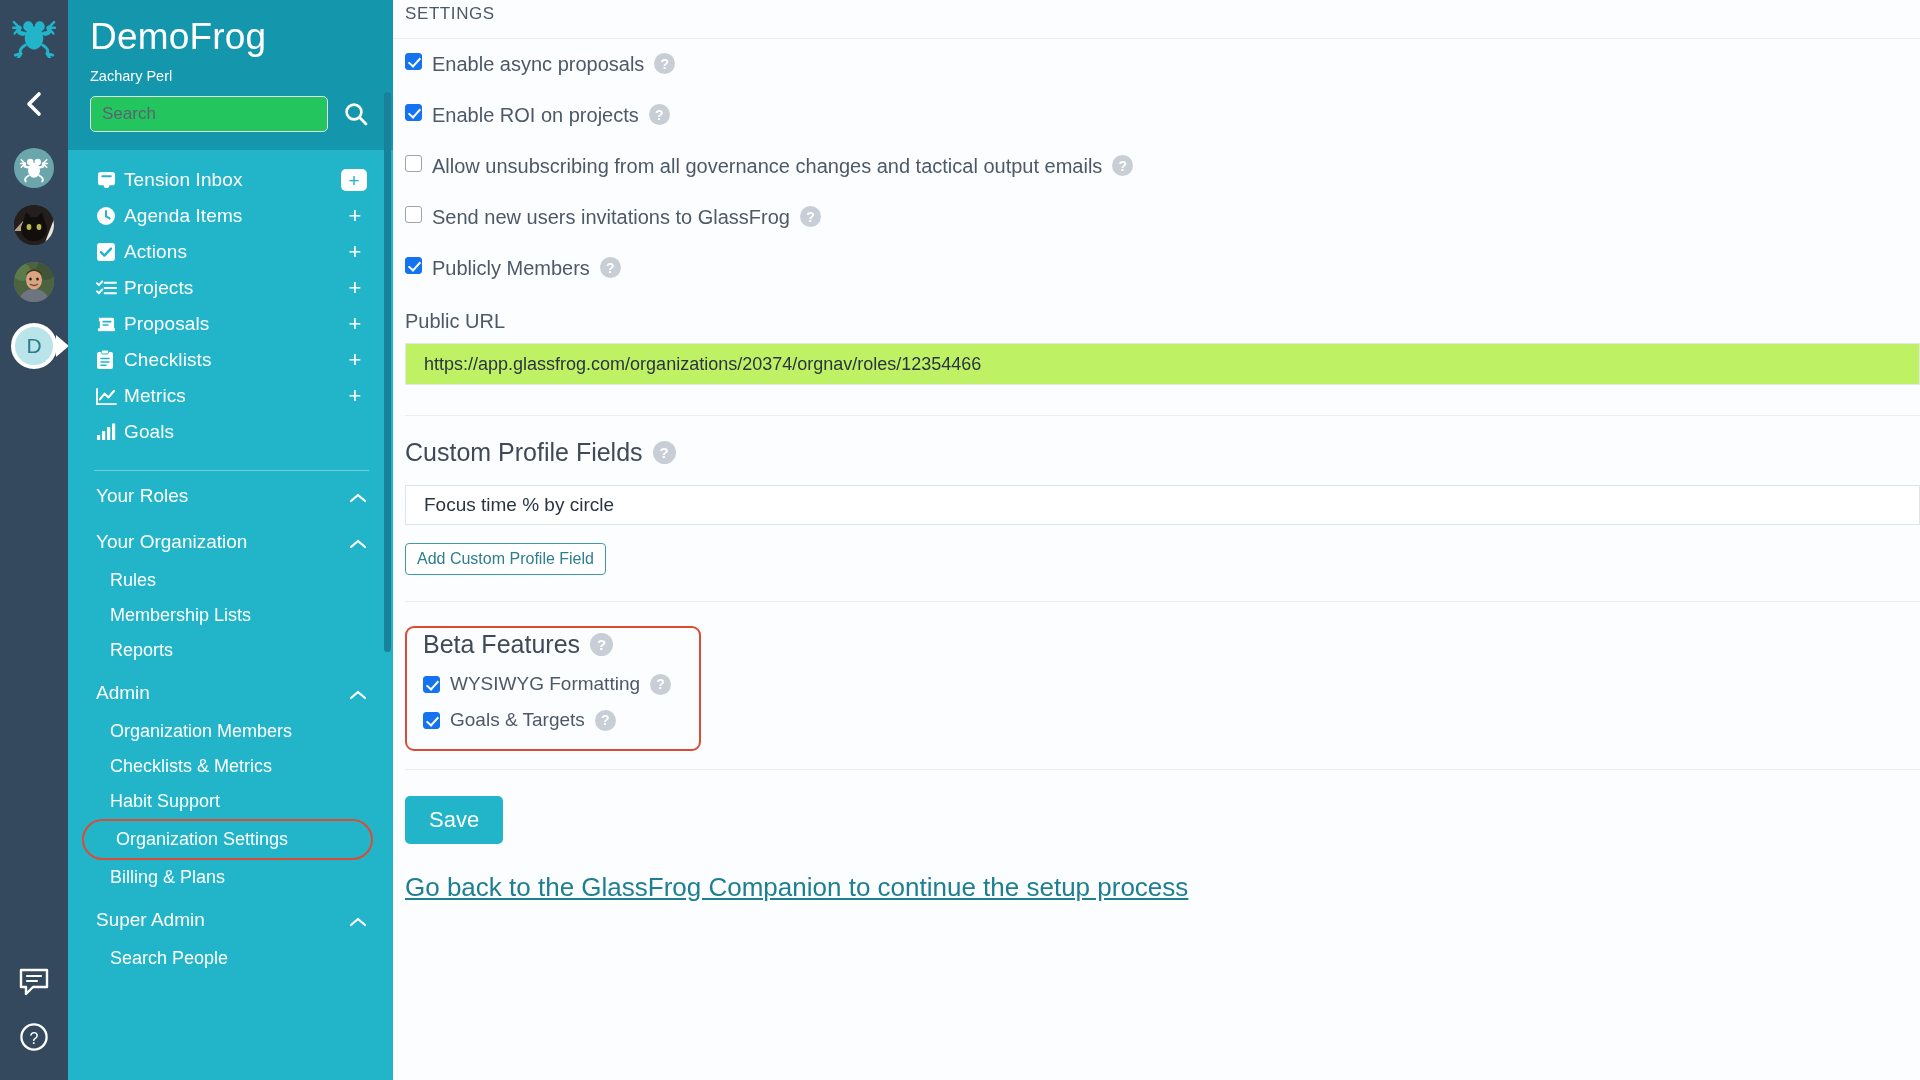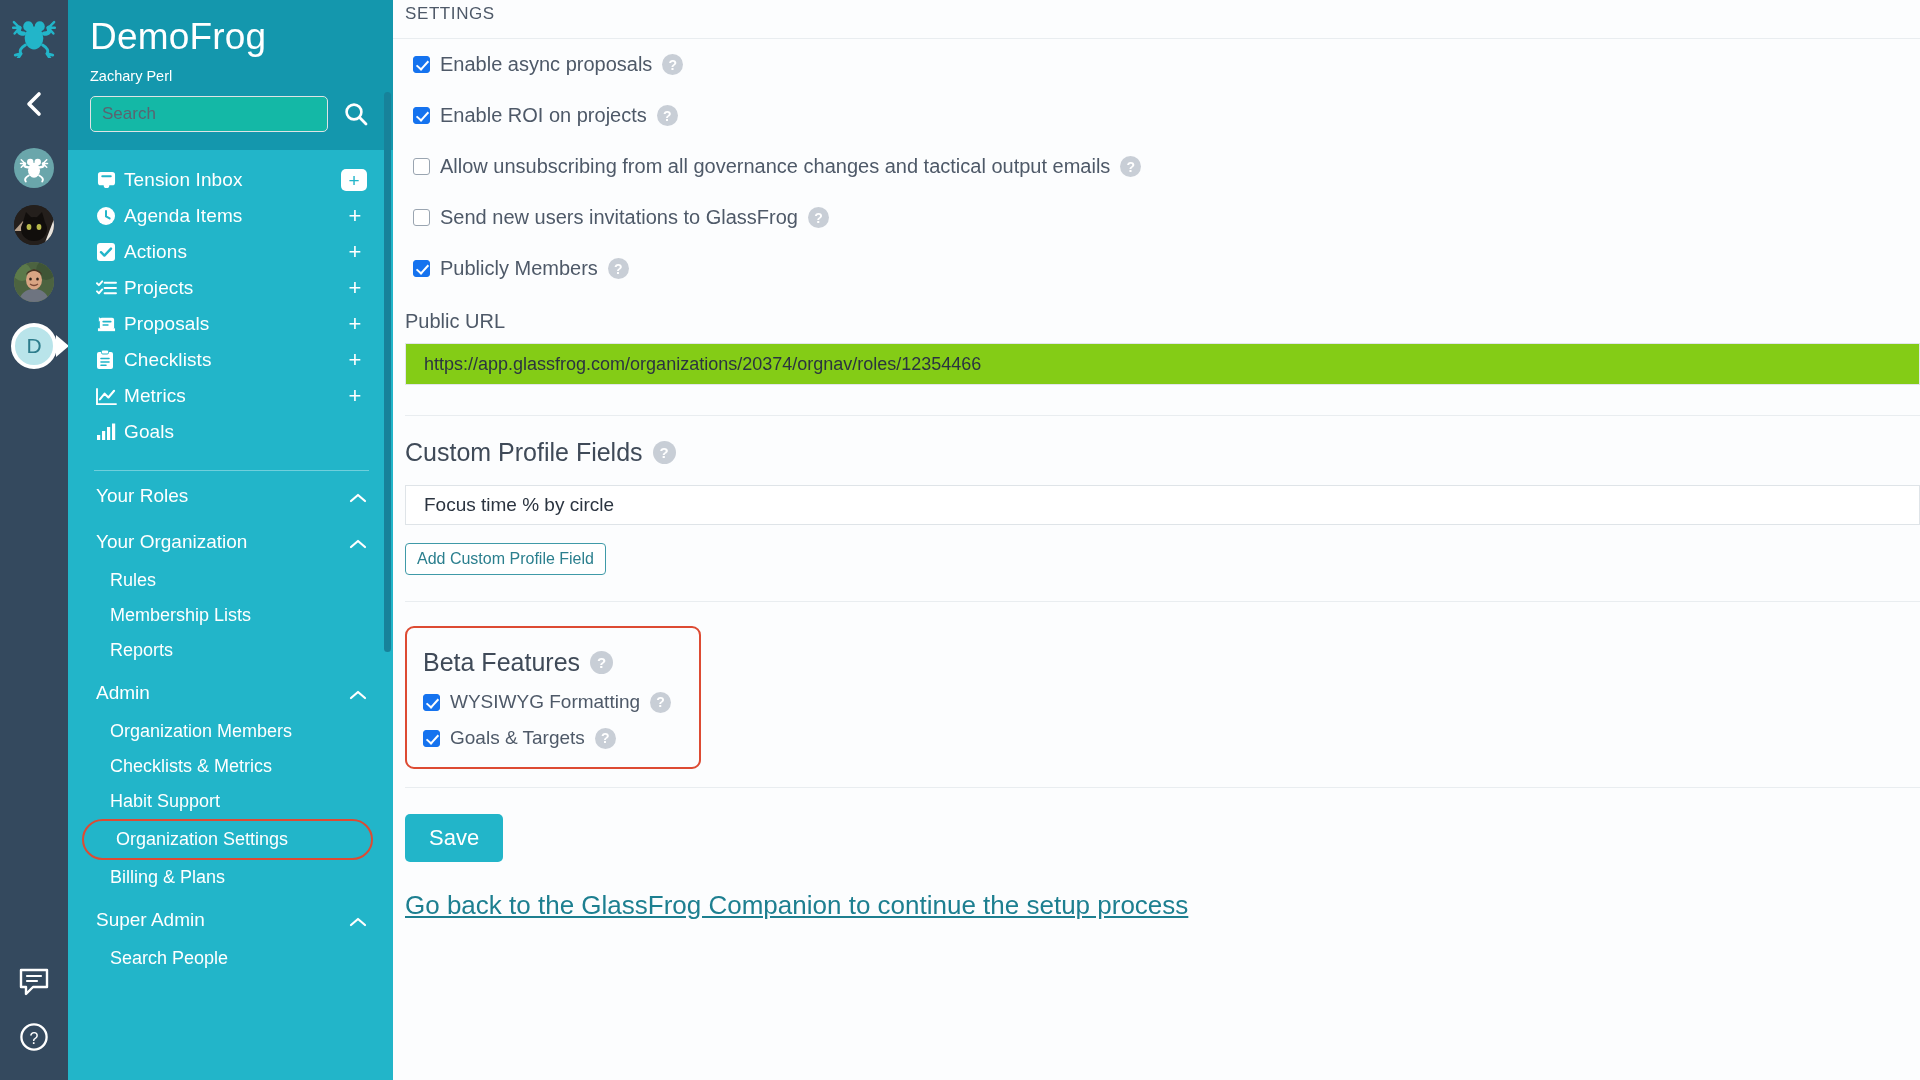--- a/index.html
+++ b/index.html
@@ -56,21 +56,21 @@
     background: #22b5c9;
     position: relative;
     overflow: hidden;
   }
   .sidebar-head { background: #1497ad; padding: 16px 22px 18px 22px; }
   .org-name { color: #ffffff; font-size: 37px; font-weight: 400; letter-spacing: .2px; }
   .user-name { color: #ffffff; font-size: 14.5px; margin-top: 10px; font-weight: 400; }
   .search-row { display: flex; align-items: center; margin-top: 12px; gap: 14px; }
   .search-box {
     flex: 1 1 auto;
-    background: #14b8a6; border: 1px solid #dfe3e5; border-radius: 5px;
+    background: #22c55e; border: 1px solid #dfe3e5; border-radius: 5px;
     height: 36px; display: flex; align-items: center; padding: 0 11px;
   }
   .search-box input {
     border: none; outline: none; background: transparent;
     font-family: "Liberation Sans", sans-serif; font-size: 17px; color: #4a5568;
     width: 100%;
   }
   .search-box input::placeholder { color: #5a6470; }
   .search-icon-btn { width: 30px; height: 30px; display: flex; align-items: center; justify-content: center; cursor: pointer; }
 
@@ -112,21 +112,21 @@
     overflow: hidden; position: relative;
   }
   .main-inner { padding: 0 0 0 0; }
 
   .settings-title {
     font-size: 17px; color: #4e5968; letter-spacing: .6px;
     padding: 4px 0 14px 12px;
   }
   .hr { height: 1px; background: #e9edf0; }
 
-  .check-row { display: flex; align-items: center; padding: 14px 0 14px 12px; gap: 10px; margin-left: 8px; }
+  .check-row { display: flex; align-items: flex-start; padding: 14px 0 14px 12px; gap: 10px; }
   .cb {
     width: 17px; height: 17px; border-radius: 3px; flex: 0 0 17px;
     border: 1.5px solid #9aa5b1; background: #ffffff; position: relative;
   }
   .cb.on { background: #1573ef; border-color: #1573ef; }
   .cb.on::after {
     content: ""; position: absolute; left: 5px; top: 1px;
     width: 5px; height: 10px; border: solid #ffffff;
     border-width: 0 2.2px 2.2px 0; transform: rotate(42deg);
   }
@@ -134,21 +134,21 @@
   .q {
     width: 21px; height: 21px; border-radius: 50%;
     background: #c8ced6; color: #ffffff; font-size: 14px;
     display: inline-flex; align-items: center; justify-content: center;
     flex: 0 0 21px; font-weight: 700; cursor: pointer;
   }
   .q.lg { width: 23px; height: 23px; font-size: 15px; flex: 0 0 23px; }
 
   .field-label { font-size: 20px; color: #4e5968; padding: 16px 0 10px 12px; }
   .readonly-url {
-    background: #84cc16; border: 1px solid #e2e6ea;
+    background: #bef264; border: 1px solid #e2e6ea;
     height: 42px; display: flex; align-items: center;
     padding: 0 18px; font-size: 18px; color: #2b3440;
     margin-left: 12px;
   }
 
   .section-gap { height: 30px; }
 
   .cpf-title { font-size: 25px; color: #3f4a58; padding: 22px 0 0 12px; display: flex; align-items: center; gap: 10px; }
   .cpf-input {
     margin: 18px 0 0 12px; height: 40px; border: 1px solid #dfe4e8;
@@ -156,21 +156,21 @@
     padding: 0 18px; font-size: 19px; color: #2b3440;
   }
   .btn-outline {
     margin: 18px 0 0 12px; display: inline-block;
     border: 1px solid #3f9aa8; color: #2b7f8e; background: #ffffff;
     border-radius: 4px; padding: 6px 11px; font-size: 16px; cursor: pointer;
   }
 
   .beta-box {
     margin: 24px 0 0 -4px; border: 2.5px solid #dd4b33; border-radius: 9px;
-    padding: 20px 20px 18px 16px; display: inline-block; min-width: 296px;
+    padding: 2px 20px 18px 16px; display: inline-block; min-width: 296px;
   }
   .beta-title { font-size: 25px; color: #3f4a58; display: flex; align-items: center; gap: 10px; }
   .beta-row { display: flex; align-items: center; gap: 10px; margin-top: 14px; }
   .beta-row .check-label { font-size: 19px; }
 
   .btn-save {
     margin: 26px 0 0 12px; background: #22b5c9; color: #ffffff;
     border: none; border-radius: 5px; padding: 11px 24px; font-size: 22px;
     cursor: pointer; font-family: "Liberation Sans", sans-serif;
   }

